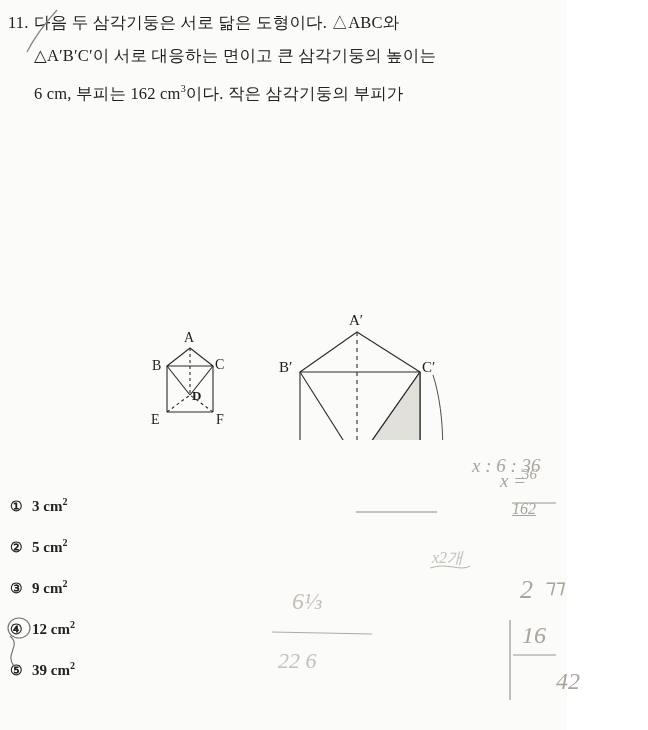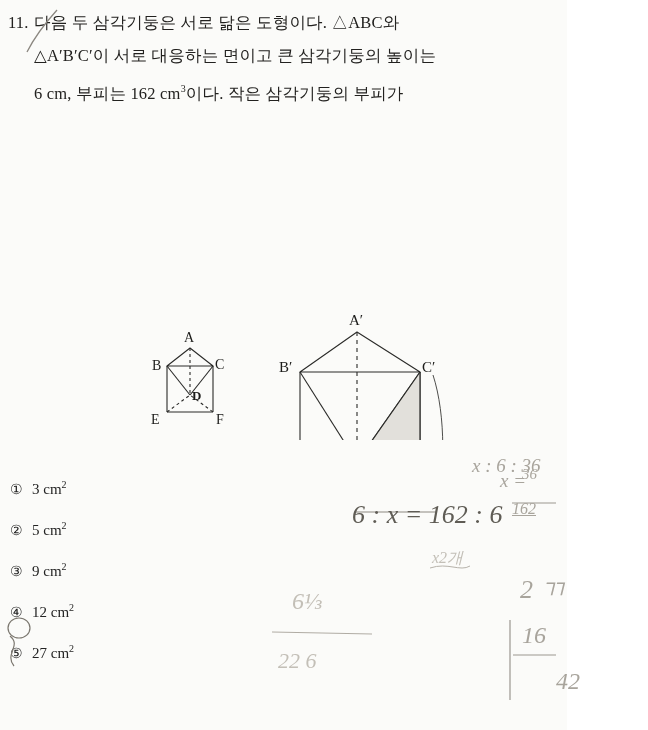--- a/index.html
+++ b/index.html
@@ -65,22 +65,23 @@
     left: 0;
     top: 220px;
     width: 648px;
     height: 220px;
   }
 
   
   .choices {
     position: absolute;
     left: 10px;
-    top: 467px;
+    top: 484px;
     width: 260px;
+    font-weight: bold;
   }
   .choice {
     font-size: 15px;
     line-height: 36px;
     white-space: nowrap;
     color: #232323;
   }
   .circnum {
     display: inline-block;
     width: 22px;
@@ -201,21 +202,21 @@
     <div class="choice">
       <span class="circnum">②</span><span>5 cm</span><sup>2</sup>
     </div>
     <div class="choice">
       <span class="circnum">③</span><span>9 cm</span><sup>2</sup>
     </div>
     <div class="choice">
       <span class="circnum">④</span><span>12 cm</span><sup>2</sup>
     </div>
     <div class="choice">
-      <span class="circnum">⑤</span><span>27 cm</span><sup>2</sup>
+      <span class="circnum">⑤</span><span>39 cm</span><sup>2</sup>
     </div>
   </div>
 
   <svg class="scribbles" viewBox="0 0 648 730">
 
     <ellipse cx="19" cy="628" rx="11" ry="10" stroke="#7b776f" stroke-width="1.2" fill="none"></ellipse>
 
     <path d="M10 636 C22 646, 4 654, 14 666" stroke="#7b776f" stroke-width="1.2" fill="none"></path>
 
     <path d="M356 512 L437 512" stroke="#8d8981" stroke-width="1.1" fill="none"></path>
@@ -224,21 +225,20 @@
     <path d="M510 620 L510 700" stroke="#9b978f" stroke-width="1.2" fill="none"></path>
     <path d="M513 655 L556 655" stroke="#9b978f" stroke-width="1.1" fill="none"></path>
     <path d="M430 568 C448 562, 460 572, 470 566" stroke="#b6b2aa" stroke-width="1" fill="none"></path>
   </svg>
 
   <div class="scribbles">
     <div class="hand faint" style="left:472px; top:415px; font-size:19px;margin-top:40px;">x : 6 : 36</div>
     <div class="hand faint" style="left:500px; top:470px; font-size:19px;">x =</div>
     <div class="hand faint" style="left:522px; top:466px; font-size:15px;">36</div>
     <div class="hand faint" style="left:512px; top:500px; font-size:16px;text-decoration:underline;">162</div>
-    <div class="hand" style="left:352px; top:500px; font-size:26px; color:#5f5c55;">6 : x = 162 : 6</div>
     <div class="hand vfaint" style="left:432px; top:548px; font-size:16px;">x2개</div>
     <div class="hand vfaint" style="left:272px; top:588px; font-size:24px;margin-left:20px;">6⅓</div>
     <div class="hand vfaint" style="left:278px; top:648px; font-size:22px;">22 6</div>
     <div class="hand faint" style="left:520px; top:572px; font-size:26px;">2 ㄲ</div>
     <div class="hand faint" style="left:522px; top:622px; font-size:24px;">16</div>
     <div class="hand faint" style="left:556px; top:668px; font-size:24px;">42</div>
   </div>
 
 </div>
 

